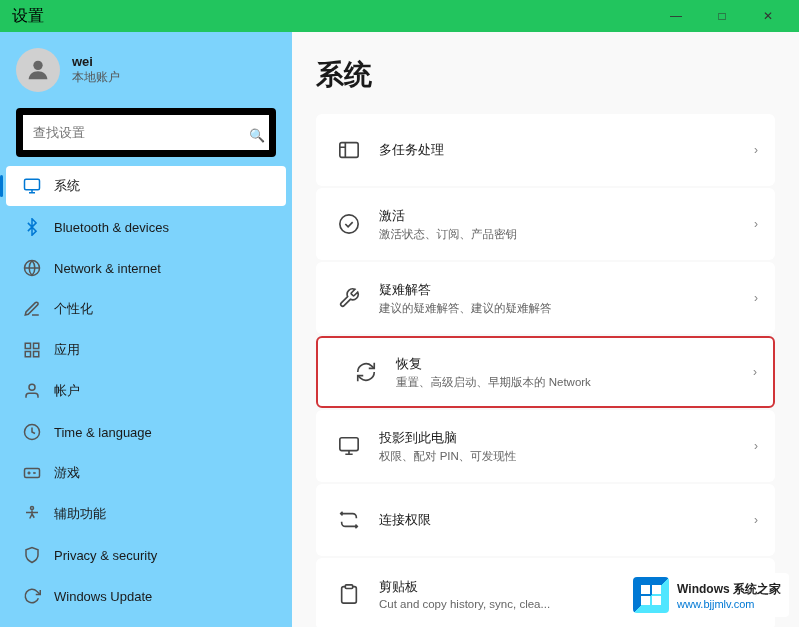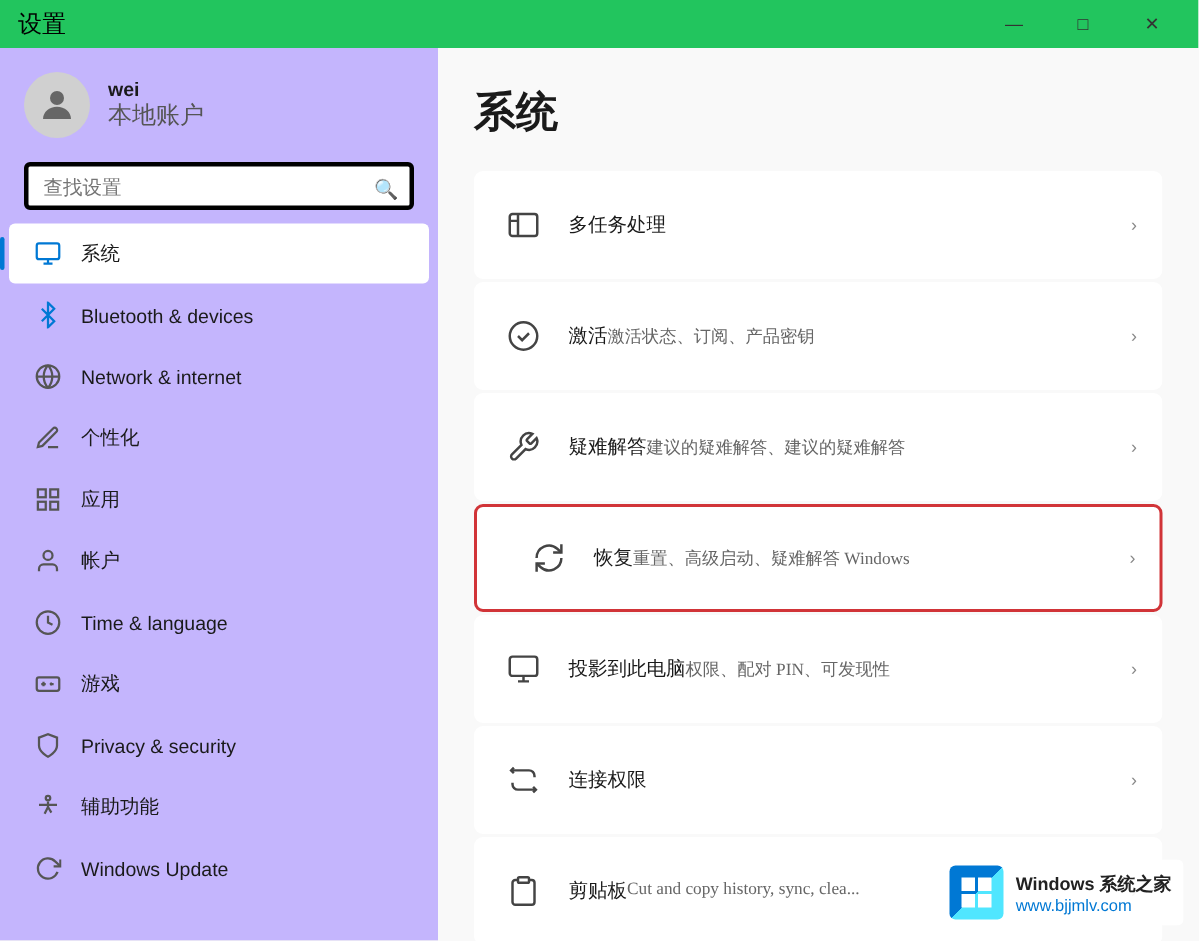--- a/index.html
+++ b/index.html
@@ -47,21 +47,21 @@
     
     .app-container {
       display: flex;
       height: 595px;
       background: #f3f3f3;
     }
 
     
     .sidebar {
       width: 292px;
-      background: #c4b5fd;
+      background: #7dd3fc;
       display: flex;
       flex-direction: column;
       padding: 0;
       flex-shrink: 0;
     }
 
     
     .user-profile {
       display: flex;
       align-items: center;
@@ -75,31 +75,31 @@
       border-radius: 50%;
       background: #d0d0d0;
       display: flex;
       align-items: center;
       justify-content: center;
       flex-shrink: 0;
     }
     .user-avatar svg { width: 28px; height: 28px; }
     .user-info { display: flex; flex-direction: column; }
     .user-name { font-size: 13px; font-weight: 600; color: #1a1a1a; }
-    .user-role { font-size: 16px; color: #555; }
+    .user-role { font-size: 12px; color: #555; }
 
     
     .search-container {
       padding: 4px 16px 8px 16px;
       position: relative;
     }
     .search-input {
       width: 100%;
-      height: 32px;
-      border: 3px solid #000000;
+      height: 49px;
+      border: 7px solid #000000;
       border-radius: 4px;
       padding: 0 32px 0 10px;
       font-size: 13px;
       background: #fff;
       outline: none;
       color: #333;
     }
     .search-icon-wrap {
       position: absolute;
       right: 26px;
@@ -189,21 +189,21 @@
       width: 32px;
       height: 32px;
       display: flex;
       align-items: center;
       justify-content: center;
       margin-right: 14px;
       flex-shrink: 0;
       font-size: 20px;
       color: #444;
     }
-    .setting-text { flex: 1; display: flex; flex-direction: row; font-family: Liberation Serif, serif; }
+    .setting-text { flex: 1; display: flex; flex-direction: column; }
     .setting-title { font-size: 13px; font-weight: 500; color: #1a1a1a; }
     .setting-desc { font-size: 11.5px; color: #666; margin-top: 2px; }
     .setting-chevron {
       color: #888;
       font-size: 12px;
       margin-left: 8px;
     }
 
     
     .watermark {
@@ -336,33 +336,33 @@
             <svg width="18" height="18" viewBox="0 0 24 24" fill="none" stroke="#555" stroke-width="2">
               <rect x="2" y="6" width="20" height="12" rx="2"></rect>
               <path d="M6 12h4M8 10v4M15 12h2M14 11l1 1-1 1"></path>
             </svg>
           </span>
       <span>游戏</span>
     </li>
         <li class="nav-item">
       <span class="nav-icon">
             <svg width="18" height="18" viewBox="0 0 24 24" fill="none" stroke="#555" stroke-width="2">
-              <path d="M12 22s8-4 8-10V5l-8-3-8 3v7c0 6 8 10 8 10z"></path>
-            </svg>
-          </span>
-      <span>Privacy &amp; security</span>
-    </li>
-        <li class="nav-item">
-      <span class="nav-icon">
-            <svg width="18" height="18" viewBox="0 0 24 24" fill="none" stroke="#555" stroke-width="2">
               <circle cx="12" cy="4" r="2"></circle>
               <path d="M12 7v5l-3 6M12 12l3 5M4 10h16"></path>
             </svg>
           </span>
       <span>辅助功能</span>
+    </li>
+        <li class="nav-item">
+      <span class="nav-icon">
+            <svg width="18" height="18" viewBox="0 0 24 24" fill="none" stroke="#555" stroke-width="2">
+              <path d="M12 22s8-4 8-10V5l-8-3-8 3v7c0 6 8 10 8 10z"></path>
+            </svg>
+          </span>
+      <span>Privacy &amp; security</span>
     </li>
         <li class="nav-item">
       <span class="nav-icon">
             <svg width="18" height="18" viewBox="0 0 24 24" fill="none" stroke="#555" stroke-width="2">
               <polyline points="23 4 23 10 17 10"></polyline>
               <path d="M20.49 15a9 9 0 1 1-2.12-9.36L23 10"></path>
             </svg>
           </span>
       <span>Windows Update</span>
     </li>
@@ -413,21 +413,21 @@
       <div class="setting-icon">
             <svg width="22" height="22" viewBox="0 0 24 24" fill="none" stroke="#444" stroke-width="1.8">
               <path d="M21 2v6h-6"></path>
               <path d="M3 12a9 9 0 0 1 15-6.7L21 8"></path>
               <path d="M3 22v-6h6"></path>
               <path d="M21 12a9 9 0 0 1-15 6.7L3 16"></path>
             </svg>
           </div>
       <div class="setting-text">
         <span class="setting-title">恢复</span>
-        <span class="setting-desc">重置、高级启动、疑难解答 Windows</span>
+        <span class="setting-desc">重置、高级启动、早期版本的 Network</span>
       </div>
       <span class="setting-chevron">›</span>
     </div>
         <div class="setting-item">
       <div class="setting-icon">
             <svg width="22" height="22" viewBox="0 0 24 24" fill="none" stroke="#444" stroke-width="1.8">
               <rect x="2" y="3" width="20" height="14" rx="2"></rect>
               <path d="M8 21h8M12 17v4"></path>
             </svg>
           </div>

